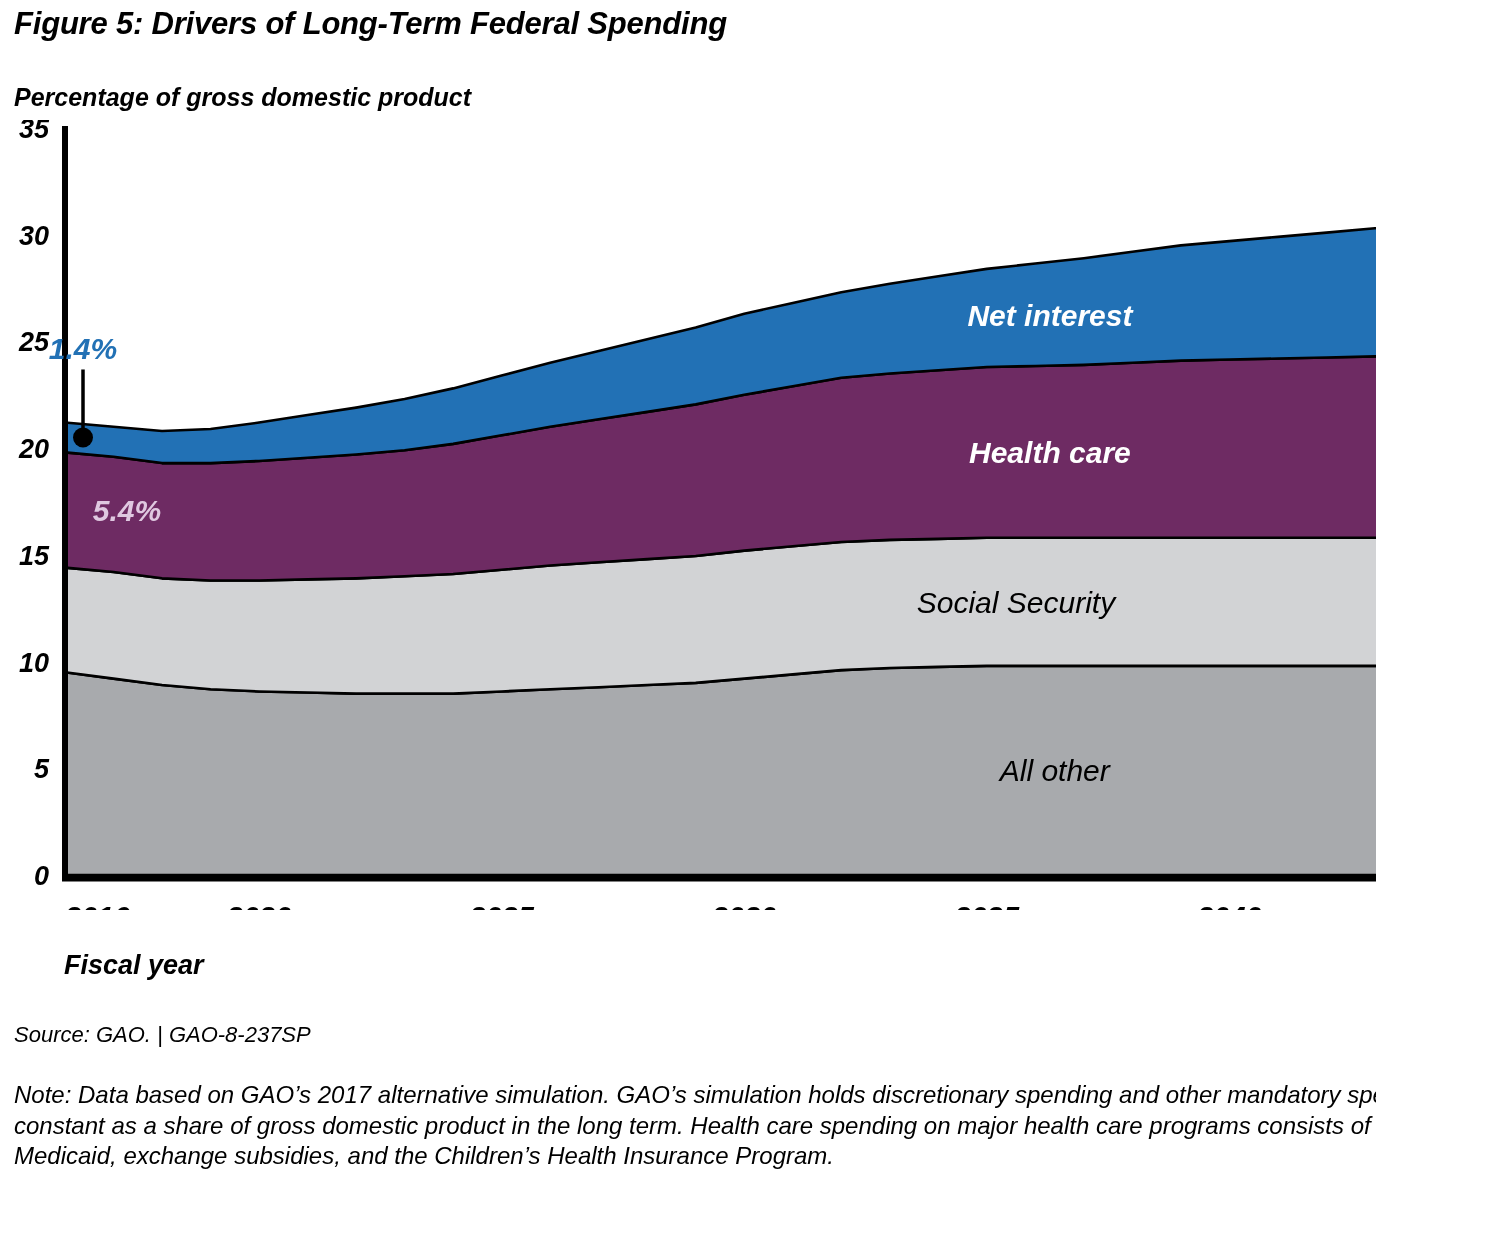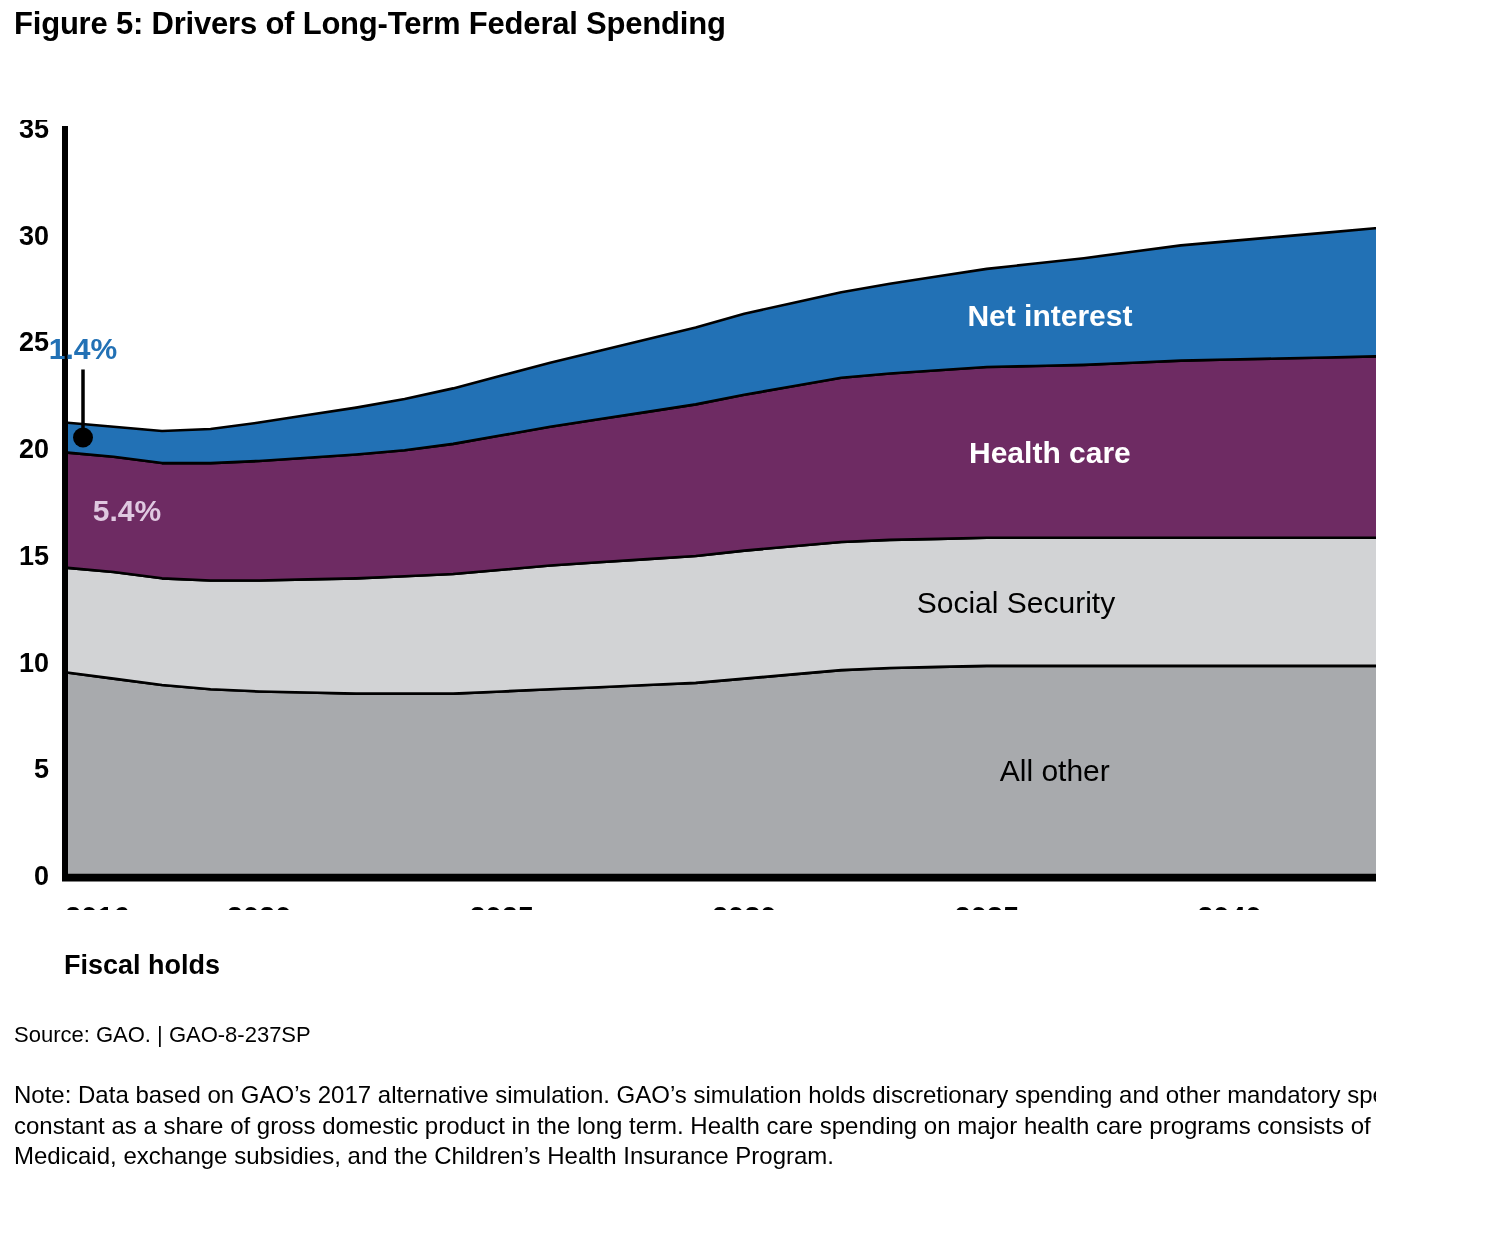--- a/index.html
+++ b/index.html
@@ -1,17 +1,17 @@
 <!DOCTYPE html>
 <html><head>
 <meta charset="utf-8">
 <style>
   html,body{margin:0;padding:0;background:#ffffff;}
   body{width:1509px;height:1240px;font-family:"Liberation Sans",sans-serif;color:#000;}
-  .page{position:relative;width:1376px;height:1240px;overflow:hidden;}
+  .page{position:relative;width:1376px;height:1240px;overflow:hidden;font-style:italic;}
 
   .fig-title{position:absolute;left:14px;top:6px;font-size:31px;font-weight:bold;letter-spacing:-0.2px;white-space:nowrap;}
   .axis-title{position:absolute;left:14px;top:83px;font-size:25px;font-weight:bold;white-space:nowrap;}
 
   .plot-wrap{position:absolute;left:0px;top:120px;width:1509px;height:790px;}
   svg.chart{display:block;}
 
   .ytick{font-family:"Liberation Sans",sans-serif;font-size:27px;font-weight:bold;fill:#000;text-anchor:end;}
   .xtick{font-family:"Liberation Sans",sans-serif;font-size:29px;font-weight:bold;fill:#000;text-anchor:middle;}
   .xtick.first{text-anchor:start;}
@@ -26,20 +26,21 @@
   .fiscal-year{position:absolute;left:64px;top:950px;font-size:27px;font-weight:bold;}
   .source{position:absolute;left:14px;top:1022px;font-size:22px;font-weight:normal;}
   .note{position:absolute;left:14px;top:1080px;width:1490px;font-size:24px;line-height:1.28;font-weight:normal;}
 </style>
 </head>
 <body>
 
 <div class="page">
 
   <div class="fig-title">Figure 5: Drivers of Long-Term Federal Spending</div>
+  <div class="axis-title">Percentage of gross domestic product</div>
 
   <div class="plot-wrap">
     <svg class="chart" id="chart-svg" width="1509" height="790" viewBox="0 0 1509 790">
       <g id="g-areas">
           <path d="M 65 552.2428571428571 L 113.51724137931035 558.6457142857143 L 162.0344827586207 565.0485714285714 L 210.55172413793105 569.3171428571429 L 259.0689655172414 571.4514285714286 L 307.58620689655174 572.5185714285715 L 356.1034482758621 573.5857142857143 L 404.62068965517244 573.5857142857143 L 453.13793103448273 573.5857142857143 L 501.65517241379314 571.4514285714286 L 550.1724137931035 569.3171428571429 L 598.6896551724137 567.1828571428571 L 647.2068965517242 565.0485714285714 L 695.7241379310345 562.9142857142857 L 744.2413793103449 558.6457142857143 L 792.7586206896552 554.3771428571429 L 841.2758620689655 550.1085714285714 L 889.7931034482758 547.9742857142858 L 938.3103448275863 546.9071428571428 L 986.8275862068965 545.8399999999999 L 1035.344827586207 545.8399999999999 L 1083.8620689655172 545.8399999999999 L 1132.3793103448274 545.8399999999999 L 1180.896551724138 545.8399999999999 L 1229.4137931034484 545.8399999999999 L 1277.9310344827586 545.8399999999999 L 1326.448275862069 545.8399999999999 L 1374.9655172413793 545.8399999999999 L 1423.4827586206898 545.8399999999999 L 1472 545.8399999999999 L 1472 755 L 1423.4827586206898 755 L 1374.9655172413793 755 L 1326.448275862069 755 L 1277.9310344827586 755 L 1229.4137931034484 755 L 1180.896551724138 755 L 1132.3793103448274 755 L 1083.8620689655172 755 L 1035.344827586207 755 L 986.8275862068965 755 L 938.3103448275863 755 L 889.7931034482758 755 L 841.2758620689655 755 L 792.7586206896552 755 L 744.2413793103449 755 L 695.7241379310345 755 L 647.2068965517242 755 L 598.6896551724137 755 L 550.1724137931035 755 L 501.65517241379314 755 L 453.13793103448273 755 L 404.62068965517244 755 L 356.1034482758621 755 L 307.58620689655174 755 L 259.0689655172414 755 L 210.55172413793105 755 L 162.0344827586207 755 L 113.51724137931035 755 L 65 755 Z" fill="#a8aaad" stroke="#000000" stroke-width="2.6" stroke-linejoin="round"></path>
           <path d="M 65 447.66285714285715 L 113.51724137931035 451.93142857142857 L 162.0344827586207 458.3342857142857 L 210.55172413793105 460.46857142857147 L 259.0689655172414 460.4685714285714 L 307.58620689655174 459.40142857142854 L 356.1034482758621 458.3342857142857 L 404.62068965517244 456.2 L 453.13793103448273 454.0657142857143 L 501.65517241379314 449.79714285714283 L 550.1724137931035 445.5285714285714 L 598.6896551724137 442.32714285714286 L 647.2068965517242 439.12571428571425 L 695.7241379310345 435.92428571428576 L 744.2413793103449 430.5885714285714 L 792.7586206896552 426.32 L 841.2758620689655 422.0514285714286 L 889.7931034482758 419.91714285714284 L 938.3103448275863 418.84999999999997 L 986.8275862068965 417.7828571428571 L 1035.344827586207 417.7828571428571 L 1083.8620689655172 417.7828571428571 L 1132.3793103448274 417.7828571428571 L 1180.896551724138 417.7828571428571 L 1229.4137931034484 417.7828571428571 L 1277.9310344827586 417.7828571428571 L 1326.448275862069 417.7828571428571 L 1374.9655172413793 417.7828571428571 L 1423.4827586206898 418.84999999999997 L 1472 419.91714285714284 L 1472 545.8399999999999 L 1423.4827586206898 545.8399999999999 L 1374.9655172413793 545.8399999999999 L 1326.448275862069 545.8399999999999 L 1277.9310344827586 545.8399999999999 L 1229.4137931034484 545.8399999999999 L 1180.896551724138 545.8399999999999 L 1132.3793103448274 545.8399999999999 L 1083.8620689655172 545.8399999999999 L 1035.344827586207 545.8399999999999 L 986.8275862068965 545.8399999999999 L 938.3103448275863 546.9071428571428 L 889.7931034482758 547.9742857142858 L 841.2758620689655 550.1085714285714 L 792.7586206896552 554.3771428571429 L 744.2413793103449 558.6457142857143 L 695.7241379310345 562.9142857142857 L 647.2068965517242 565.0485714285714 L 598.6896551724137 567.1828571428571 L 550.1724137931035 569.3171428571429 L 501.65517241379314 571.4514285714286 L 453.13793103448273 573.5857142857143 L 404.62068965517244 573.5857142857143 L 356.1034482758621 573.5857142857143 L 307.58620689655174 572.5185714285715 L 259.0689655172414 571.4514285714286 L 210.55172413793105 569.3171428571429 L 162.0344827586207 565.0485714285714 L 113.51724137931035 558.6457142857143 L 65 552.2428571428571 Z" fill="#d2d3d5" stroke="#000000" stroke-width="2.6" stroke-linejoin="round"></path>
           <path d="M 65 332.4114285714286 L 113.51724137931035 336.67999999999995 L 162.0344827586207 343.0828571428571 L 210.55172413793105 343.08285714285716 L 259.0689655172414 340.9485714285714 L 307.58620689655174 337.7471428571428 L 356.1034482758621 334.5457142857143 L 404.62068965517244 330.2771428571429 L 453.13793103448273 323.87428571428575 L 501.65517241379314 315.3371428571428 L 550.1724137931035 306.8 L 598.6896551724137 299.33 L 647.2068965517242 291.8599999999999 L 695.7241379310345 284.3900000000001 L 744.2413793103449 274.7857142857143 L 792.7586206896552 266.24857142857144 L 841.2758620689655 257.7114285714286 L 889.7931034482758 253.44285714285718 L 938.3103448275863 250.24142857142857 L 986.8275862068965 247.03999999999996 L 1035.344827586207 245.9728571428571 L 1083.8620689655172 244.90571428571428 L 1132.3793103448274 242.7714285714286 L 1180.896551724138 240.63714285714286 L 1229.4137931034484 239.57000000000005 L 1277.9310344827586 238.50285714285712 L 1326.448275862069 237.4357142857143 L 1374.9655172413793 236.36857142857139 L 1423.4827586206898 236.36857142857139 L 1472 236.36857142857139 L 1472 419.91714285714284 L 1423.4827586206898 418.84999999999997 L 1374.9655172413793 417.7828571428571 L 1326.448275862069 417.7828571428571 L 1277.9310344827586 417.7828571428571 L 1229.4137931034484 417.7828571428571 L 1180.896551724138 417.7828571428571 L 1132.3793103448274 417.7828571428571 L 1083.8620689655172 417.7828571428571 L 1035.344827586207 417.7828571428571 L 986.8275862068965 417.7828571428571 L 938.3103448275863 418.84999999999997 L 889.7931034482758 419.91714285714284 L 841.2758620689655 422.0514285714286 L 792.7586206896552 426.32 L 744.2413793103449 430.5885714285714 L 695.7241379310345 435.92428571428576 L 647.2068965517242 439.12571428571425 L 598.6896551724137 442.32714285714286 L 550.1724137931035 445.5285714285714 L 501.65517241379314 449.79714285714283 L 453.13793103448273 454.0657142857143 L 404.62068965517244 456.2 L 356.1034482758621 458.3342857142857 L 307.58620689655174 459.40142857142854 L 259.0689655172414 460.4685714285714 L 210.55172413793105 460.46857142857147 L 162.0344827586207 458.3342857142857 L 113.51724137931035 451.93142857142857 L 65 447.66285714285715 Z" fill="#6e2b63" stroke="#000000" stroke-width="2.6" stroke-linejoin="round"></path>
           <path d="M 65 302.5314285714286 L 113.51724137931035 306.8 L 162.0344827586207 311.06857142857143 L 210.55172413793105 308.93428571428575 L 259.0689655172414 302.5314285714286 L 307.58620689655174 295.0614285714285 L 356.1034482758621 287.5914285714286 L 404.62068965517244 279.0542857142858 L 453.13793103448273 268.3828571428571 L 501.65517241379314 255.57714285714286 L 550.1724137931035 242.7714285714286 L 598.6896551724137 231.0328571428572 L 647.2068965517242 219.2942857142857 L 695.7241379310345 207.55571428571432 L 744.2413793103449 193.68285714285707 L 792.7586206896552 183.0114285714286 L 841.2758620689655 172.34000000000003 L 889.7931034482758 163.8028571428572 L 938.3103448275863 156.33285714285716 L 986.8275862068965 148.86285714285714 L 1035.344827586207 143.52714285714285 L 1083.8620689655172 138.19142857142867 L 1132.3793103448274 131.78857142857146 L 1180.896551724138 125.38571428571424 L 1229.4137931034484 121.11714285714288 L 1277.9310344827586 116.8485714285714 L 1326.448275862069 112.58000000000004 L 1374.9655172413793 108.31142857142856 L 1423.4827586206898 106.17714285714283 L 1472 104.04285714285709 L 1472 236.36857142857139 L 1423.4827586206898 236.36857142857139 L 1374.9655172413793 236.36857142857139 L 1326.448275862069 237.4357142857143 L 1277.9310344827586 238.50285714285712 L 1229.4137931034484 239.57000000000005 L 1180.896551724138 240.63714285714286 L 1132.3793103448274 242.7714285714286 L 1083.8620689655172 244.90571428571428 L 1035.344827586207 245.9728571428571 L 986.8275862068965 247.03999999999996 L 938.3103448275863 250.24142857142857 L 889.7931034482758 253.44285714285718 L 841.2758620689655 257.7114285714286 L 792.7586206896552 266.24857142857144 L 744.2413793103449 274.7857142857143 L 695.7241379310345 284.3900000000001 L 647.2068965517242 291.8599999999999 L 598.6896551724137 299.33 L 550.1724137931035 306.8 L 501.65517241379314 315.3371428571428 L 453.13793103448273 323.87428571428575 L 404.62068965517244 330.2771428571429 L 356.1034482758621 334.5457142857143 L 307.58620689655174 337.7471428571428 L 259.0689655172414 340.9485714285714 L 210.55172413793105 343.08285714285716 L 162.0344827586207 343.0828571428571 L 113.51724137931035 336.67999999999995 L 65 332.4114285714286 Z" fill="#2271b5" stroke="#000000" stroke-width="2.6" stroke-linejoin="round"></path>
         </g>
       <g id="g-axes">
@@ -75,17 +76,17 @@
           <text x="83" y="239.47142857142853" class="val-callout-blue">1.4%</text>
           <line x1="83" y1="249.47142857142853" x2="83" y2="311.47142857142853" stroke="#000" stroke-width="3.5"></line>
           <circle cx="83" cy="317.47142857142853" r="10" fill="#000"></circle>
           <text x="127" y="401.03714285714284" class="val-lavender">5.4%</text>
           <text x="1410" y="181.2057142857143" class="val-blue-light">6.2%</text>
           <text x="1410" y="339.14285714285717" class="val-lavender">8.6%</text>
         </g>
     </svg>
   </div>
 
-  <div class="fiscal-year">Fiscal holds</div>
+  <div class="fiscal-year">Fiscal year</div>
   <div class="source">Source: GAO.  |  GAO-8-237SP</div>
   <div class="note">Note: Data based on GAO’s 2017 alternative simulation. GAO’s simulation holds discretionary spending and other mandatory spending constant as a share of gross domestic product in the long term. Health care spending on major health care programs consists of Medicare, Medicaid, exchange subsidies, and the Children’s Health Insurance Program.</div>
 
 </div>
 
 </body></html>

